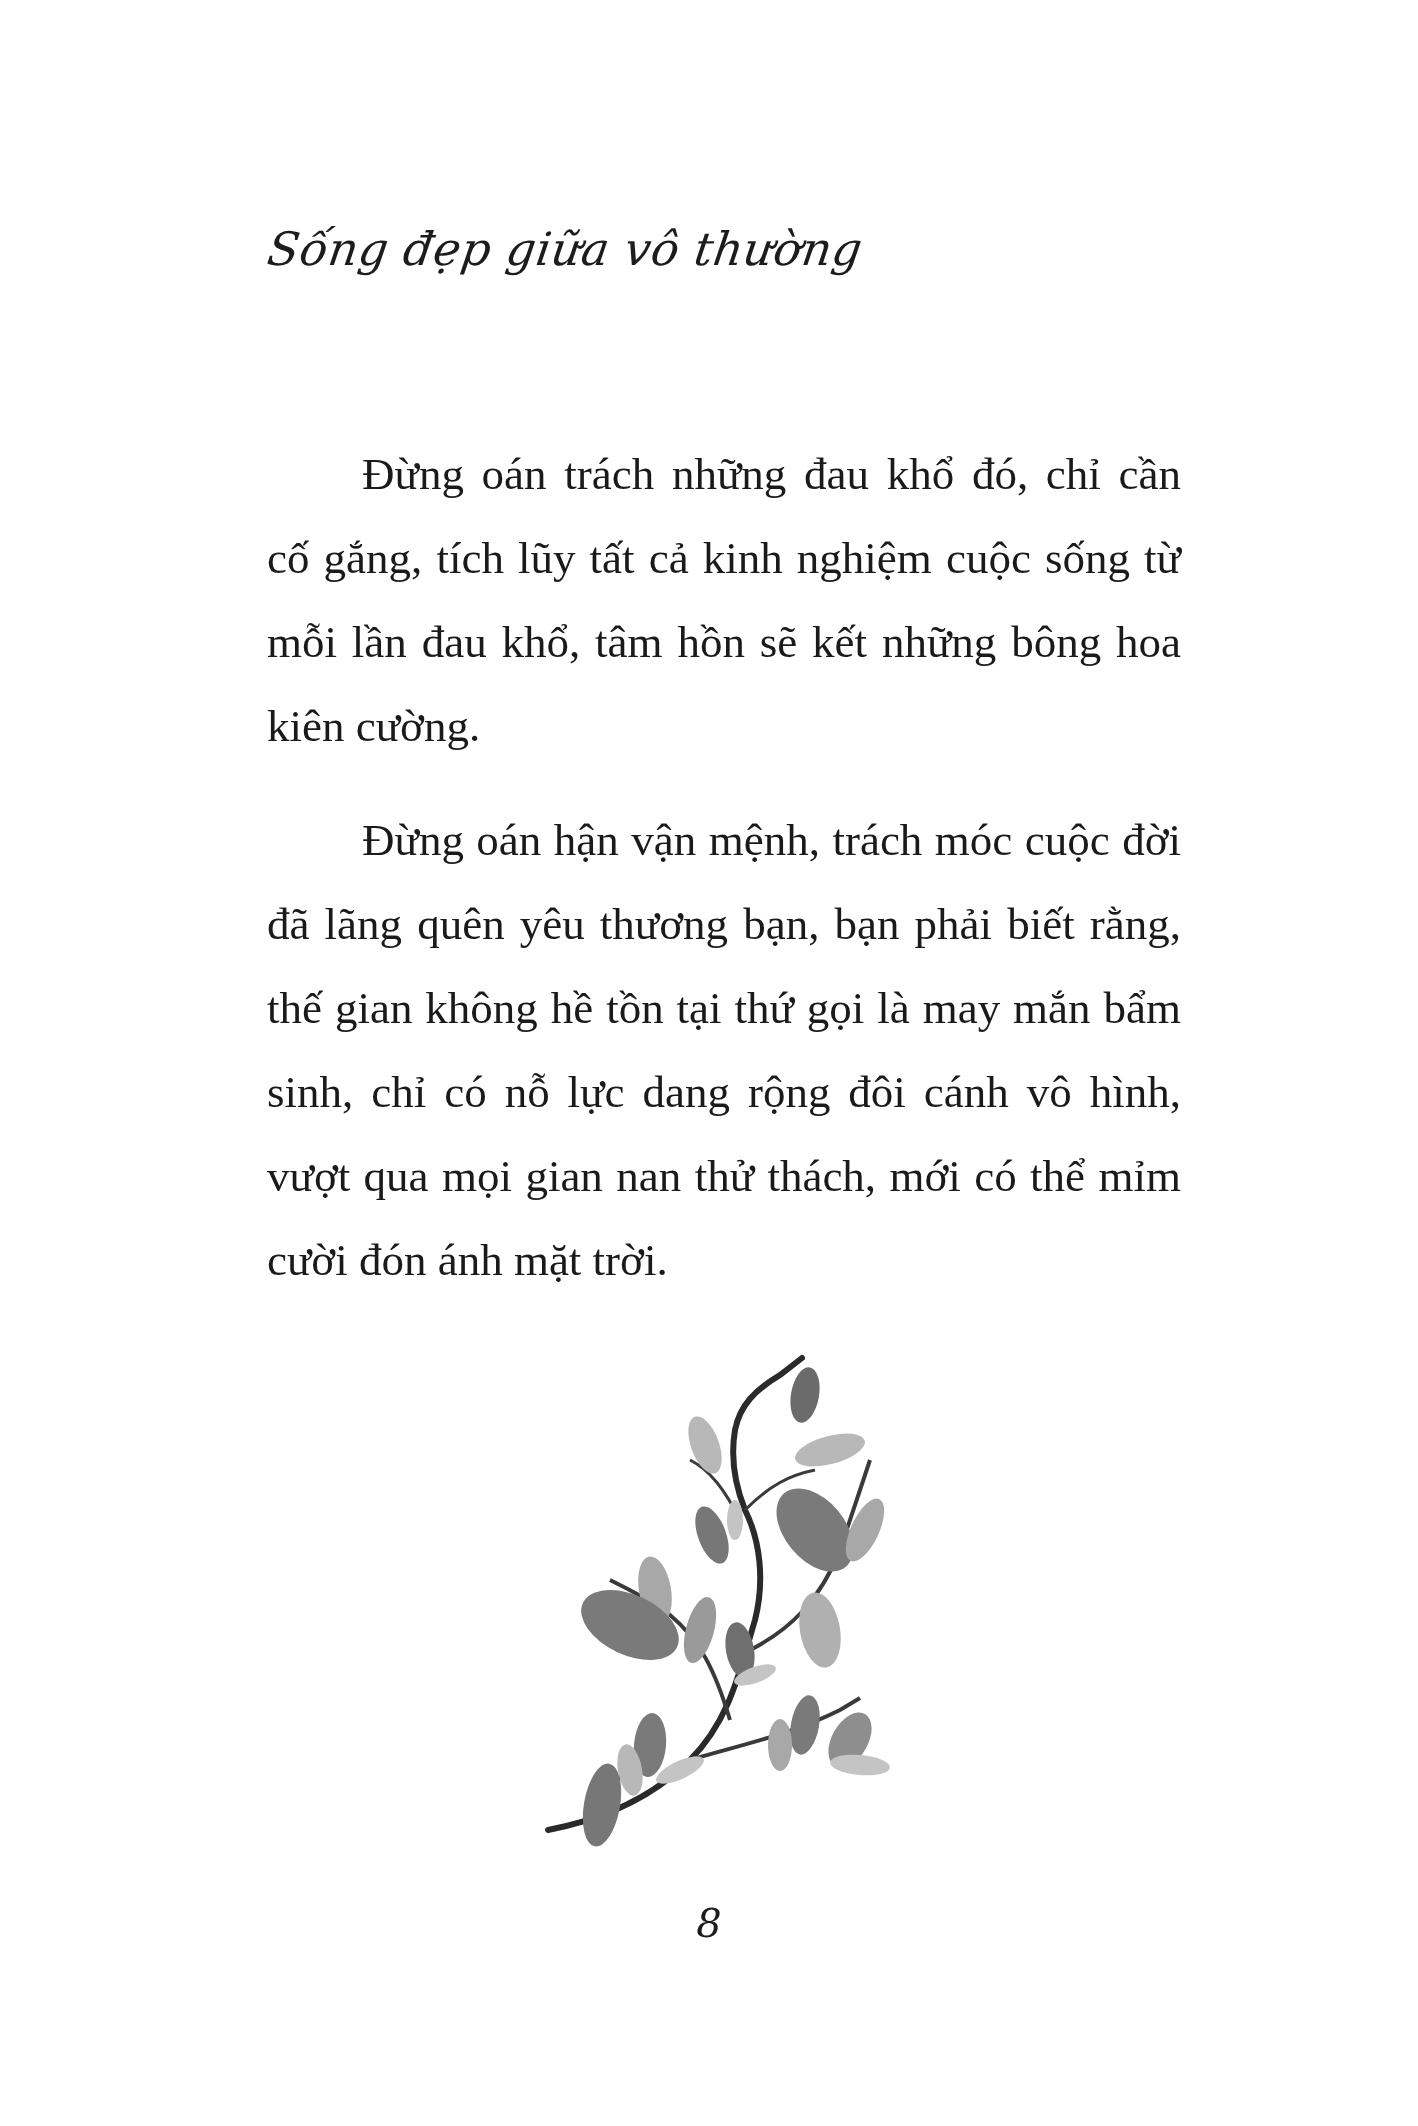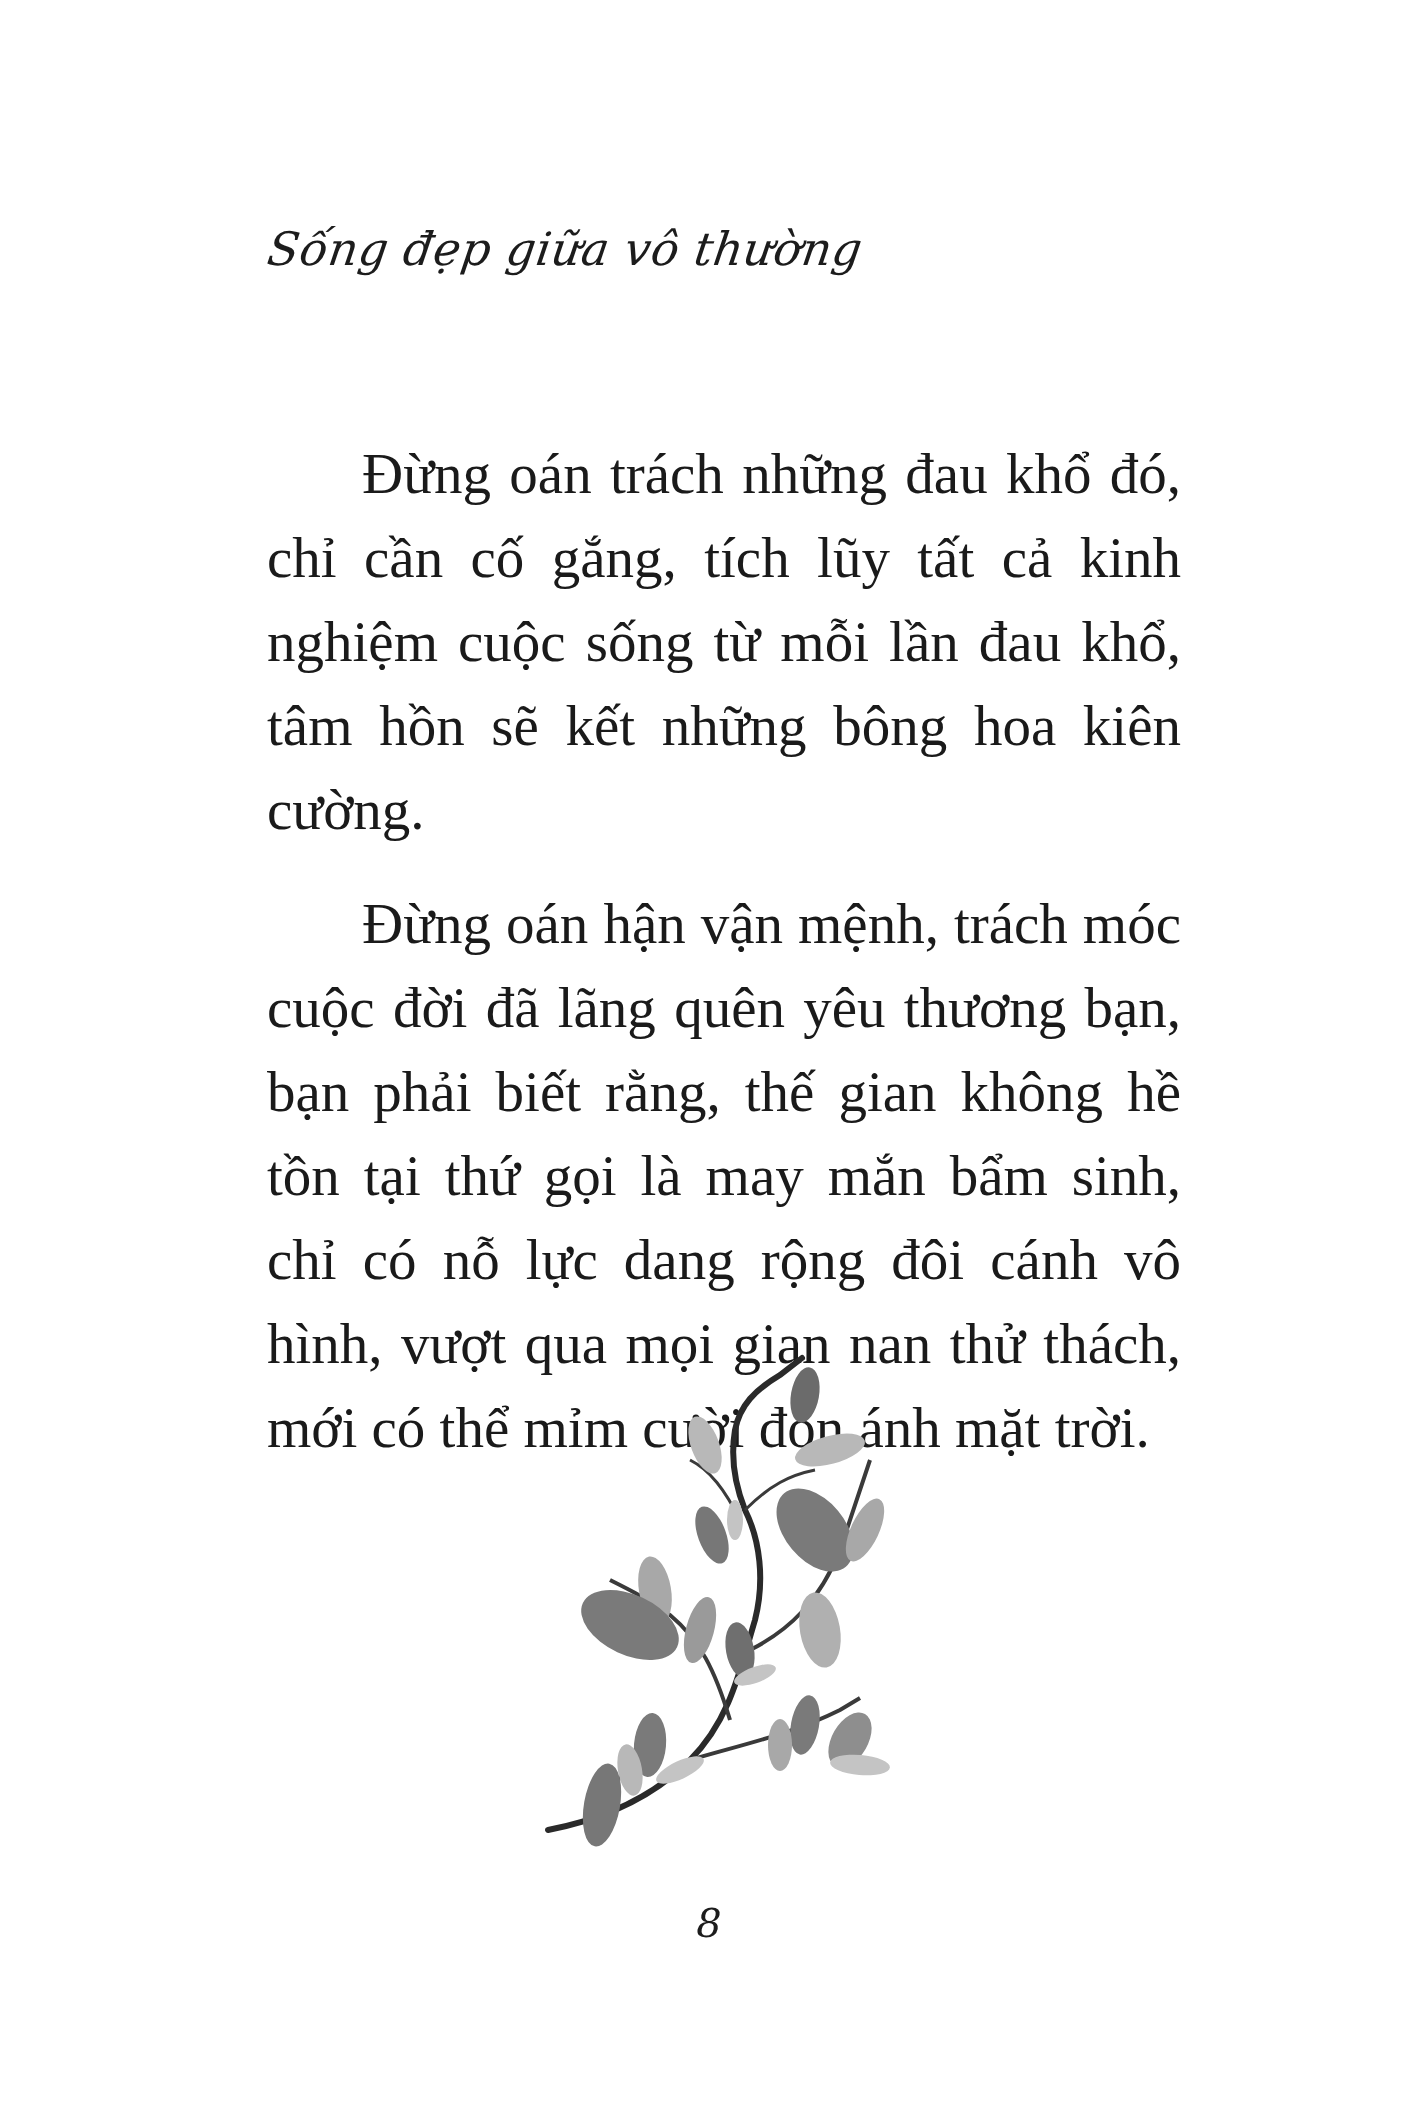--- a/index.html
+++ b/index.html
@@ -6,21 +6,21 @@
     body { width: 1418px; height: 2126px; position: relative; overflow: hidden; }
     .page { position: absolute; left: 0; top: 0; width: 1418px; height: 2126px; background: #ffffff; }
     .running-head {
       position: absolute; left: 268px; top: 222px;
       font-family: "DejaVu Serif", serif; font-style: italic;
       font-size: 46px; color: #1c1c1c; letter-spacing: 0.5px;
       transform: skewX(-8deg);
     }
     .body-text {
       position: absolute; left: 267px; top: 432px; width: 914px;
-      font-family: "Liberation Serif", serif; font-size: 57px;
+      font-family: "Liberation Serif", serif; font-size: 45px;
       line-height: 84px; color: #1a1a1a; text-align: justify;
     }
     .body-text p { margin: 0 0 30px 0; text-indent: 95px; }
     .ornament { position: absolute; left: 540px; top: 1350px; width: 350px; height: 500px; }
     .page-number {
       position: absolute; left: 0; width: 1418px; top: 1900px; text-align: center;
       font-family: "DejaVu Serif", serif; font-style: italic; font-size: 40px; color: #1c1c1c;
     }
   </style>
 </head>

